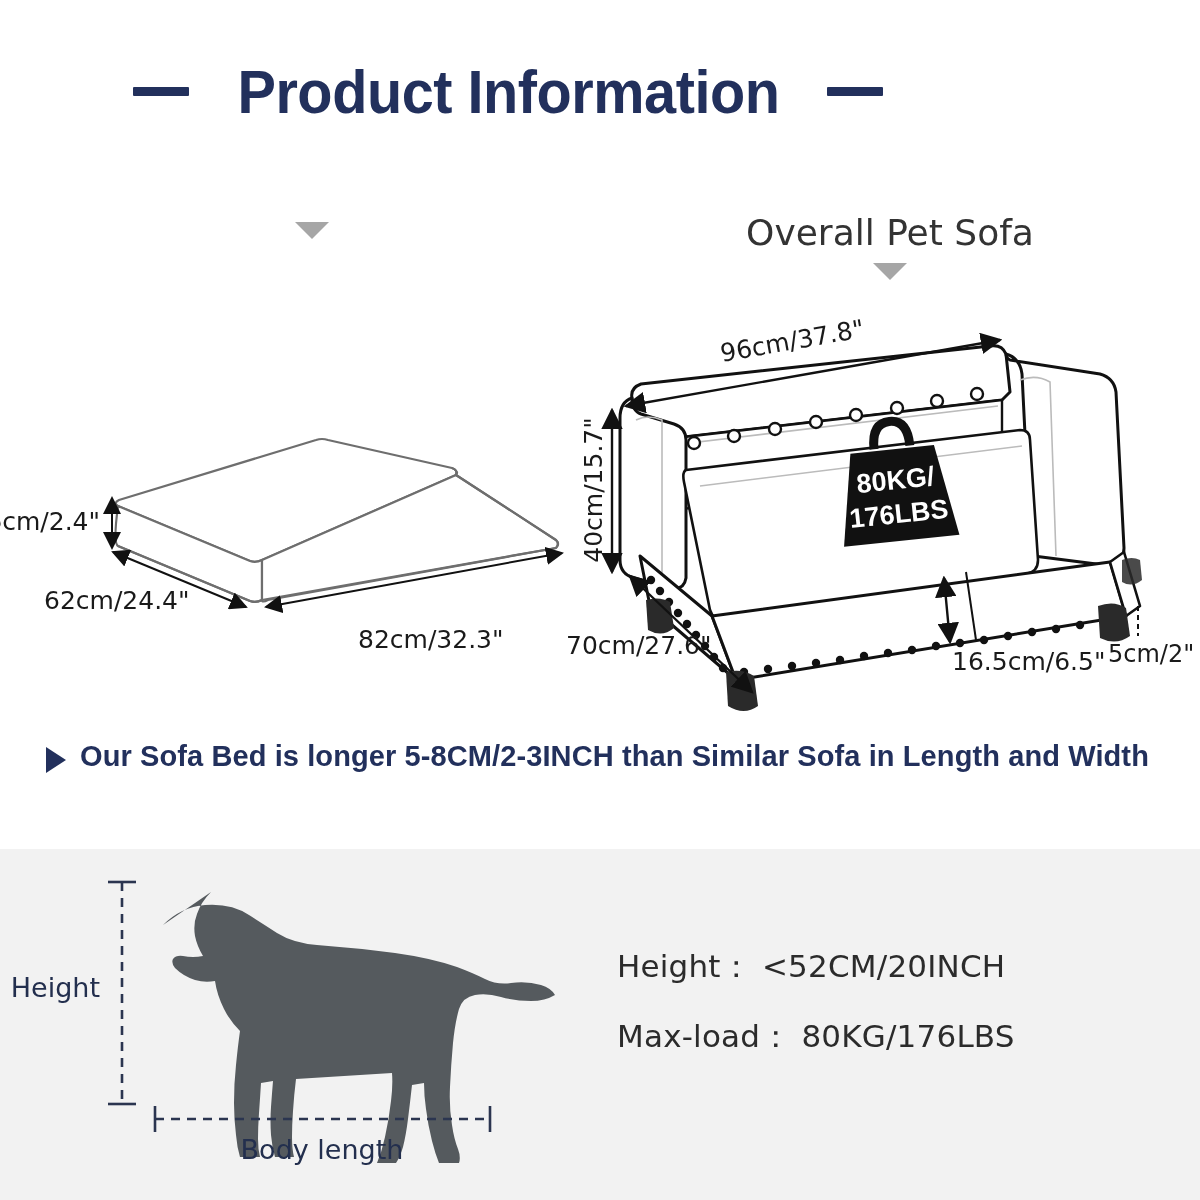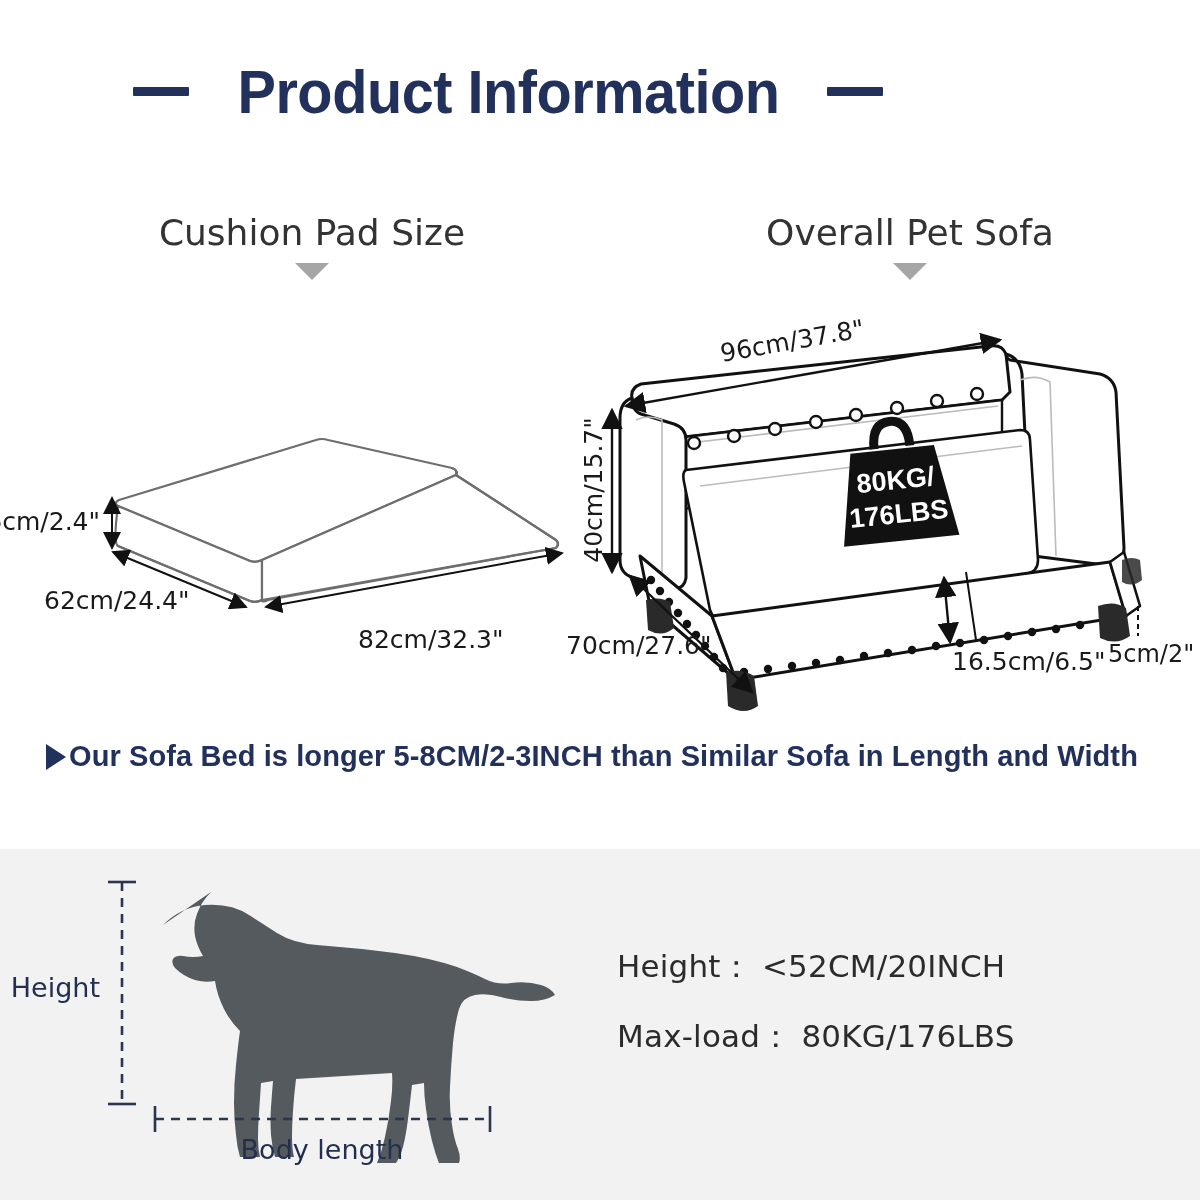--- a/index.html
+++ b/index.html
@@ -54,21 +54,21 @@
     white-space: nowrap;
   }
   .sec-head .arrow {
     margin: 10px auto 0;
     width: 0; height: 0;
     border-left: 17px solid transparent;
     border-right: 17px solid transparent;
     border-top: 17px solid #a6a6a6;
   }
   #head-cushion { left: 102px; top: 212px; }
-  #head-sofa    { left: 700px; top: 212px; text-align: center; }
+  #head-sofa    { left: 680px; top: 212px; text-align: center; }
 
   
   .diagram {
     position: absolute;
     top: 0; left: 0;
     width: 1200px;
     height: 850px;
     pointer-events: none;
   }
 
@@ -79,22 +79,22 @@
   }
   .dim-text-sm { font-size: 24px; }
 
   
   .banner {
     position: absolute;
     top: 740px;
     left: 46px;
     width: 1120px;
     display: flex;
-    align-items: center;
-    gap: 3px;
+    align-items: flex-end;
+    gap: 14px;
   }
   .banner-tri {
     width: 0; height: 0;
     border-top: 13px solid transparent;
     border-bottom: 13px solid transparent;
     border-left: 20px solid #22305c;
     flex: 0 0 auto;
   }
   .banner-text {
     font-family: "Liberation Sans Narrow", "Liberation Sans", sans-serif;
@@ -139,21 +139,20 @@
 </head>
 <body>
 
 <div class="title-row">
   <div class="title-dash"></div>
   <div class="title-text">Product Information</div>
   <div class="title-dash"></div>
 </div>
 
 <div class="sec-head" id="head-cushion">
-  <div class="label">Cushion Pad Size</div>
   <div class="arrow"></div>
 </div>
 
 <div class="sec-head" id="head-sofa">
   <div class="label">Overall Pet Sofa</div>
   <div class="arrow"></div>
 </div>
 
 <svg class="diagram" viewBox="0 0 1200 850">
 

